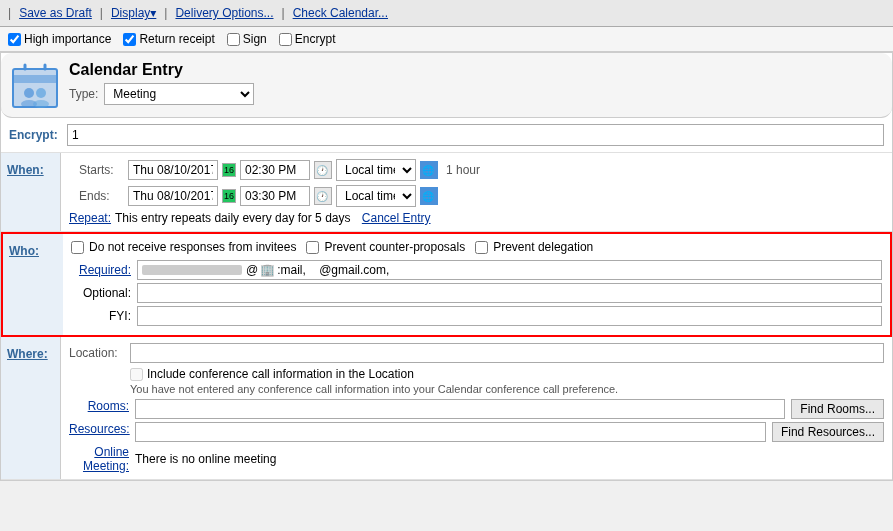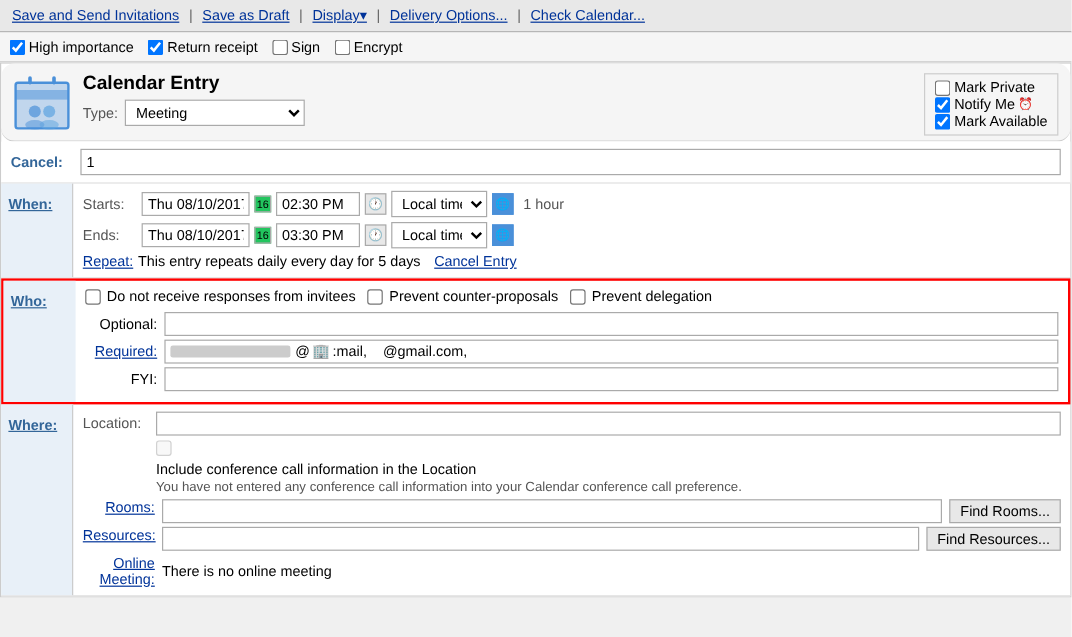--- a/index.html
+++ b/index.html
@@ -156,20 +156,21 @@
     .when-row {
       display: flex;
       align-items: center;
       gap: 4px;
       margin-bottom: 4px;
     }
     .when-sublabel {
       width: 45px;
       color: #555;
       font-size: 12px;
+      margin-left: 10px;
     }
     .date-input {
       border: 1px solid #aaa;
       padding: 2px 4px;
       font-size: 12px;
       width: 90px;
     }
     .time-input {
       border: 1px solid #aaa;
       padding: 2px 4px;
@@ -280,25 +281,24 @@
       font-size: 12px;
     }
     .location-input {
       flex: 1;
       border: 1px solid #aaa;
       padding: 2px 4px;
       font-size: 12px;
     }
     .conference-row {
       display: flex;
-      align-items: flex-start;
+      align-items: flex-end;
       gap: 4px;
       margin-bottom: 2px;
       margin-left: 61px;
-      flex-direction: column;
     }
     .conference-note {
       color: #555;
       font-size: 11px;
       margin-left: 61px;
       margin-bottom: 4px;
     }
     .rooms-row {
       display: flex;
       gap: 6px;
@@ -377,21 +377,20 @@
       display: inline-block;
       border-radius: 2px;
       margin-right: 4px;
       vertical-align: middle;
     }
   </style>
 </head>
 <body>
 
 <div class="toolbar">
-  <button class="toolbar-btn">Save and Send Invitations</button>
   <span class="toolbar-sep">|</span>
   <button class="toolbar-btn">Save as Draft</button>
   <span class="toolbar-sep">|</span>
   <button class="toolbar-btn">Display▾</button>
   <span class="toolbar-sep">|</span>
   <button class="toolbar-btn">Delivery Options...</button>
   <span class="toolbar-sep">|</span>
   <button class="toolbar-btn">Check Calendar...</button>
 </div>
 
@@ -439,39 +438,24 @@
         <select class="type-select">
           <option>Meeting</option>
           <option>Appointment</option>
           <option>Reminder</option>
           <option>Event</option>
           <option>Anniversary</option>
         </select>
       </div>
     </div>
 
-    <div class="right-panel">
-      <label>
-        <input type="checkbox" style="">
-        <span>Mark Private</span>
-      </label>
-      <label>
-        <input type="checkbox" checked="" style="">
-        <span>Notify Me</span>
-        <span style="font-size:10px;">⏰</span>
-      </label>
-      <label>
-        <input type="checkbox" checked="" style="">
-        <span>Mark Available</span>
-      </label>
-    </div>
   </div>
 
   <div class="subject-row">
-    <span class="subject-label">Cancel:</span>
+    <span class="subject-label">Encrypt:</span>
     <input class="subject-input" type="text" value="1" style="">
   </div>
 
   <div class="form-section">
     <div class="section-label">When:</div>
     <div class="section-content">
       <div class="when-row">
         <span class="when-sublabel">Starts:</span>
         <input class="date-input" type="text" value="Thu 08/10/2017" style="">
         <button class="cal-icon-box icon-btn">16</button>
@@ -516,40 +500,40 @@
           <span>Prevent counter-proposals</span>
         </label>
         <label>
           <input type="checkbox" style="">
           <span>Prevent delegation</span>
         </label>
       </div>
 
       <div class="who-row">
         <span class="who-sublabel">
-          <span>Optional:</span>
-        </span>
-        <input class="who-input" type="text" value="" style="">
-      </div>
-
-      <div class="who-row">
-        <span class="who-sublabel">
           <a>Required:</a>
         </span>
         <div class="required-value">
           <span class="blurred-email"></span>
           <span>@</span>
           <span style="margin:0 2px;">🏢</span>
           <span>:mail,&nbsp;&nbsp;&nbsp;&nbsp;</span>
           <span>@gmail.com,</span>
         </div>
       </div>
 
       <div class="who-row">
         <span class="who-sublabel">
+          <span>Optional:</span>
+        </span>
+        <input class="who-input" type="text" value="" style="">
+      </div>
+
+      <div class="who-row">
+        <span class="who-sublabel">
           <span>FYI:</span>
         </span>
         <input class="who-input" type="text" value="" style="">
       </div>
     </div>
   </div>
 
   <div class="form-section">
     <div class="section-label">Where:</div>
     <div class="section-content">

